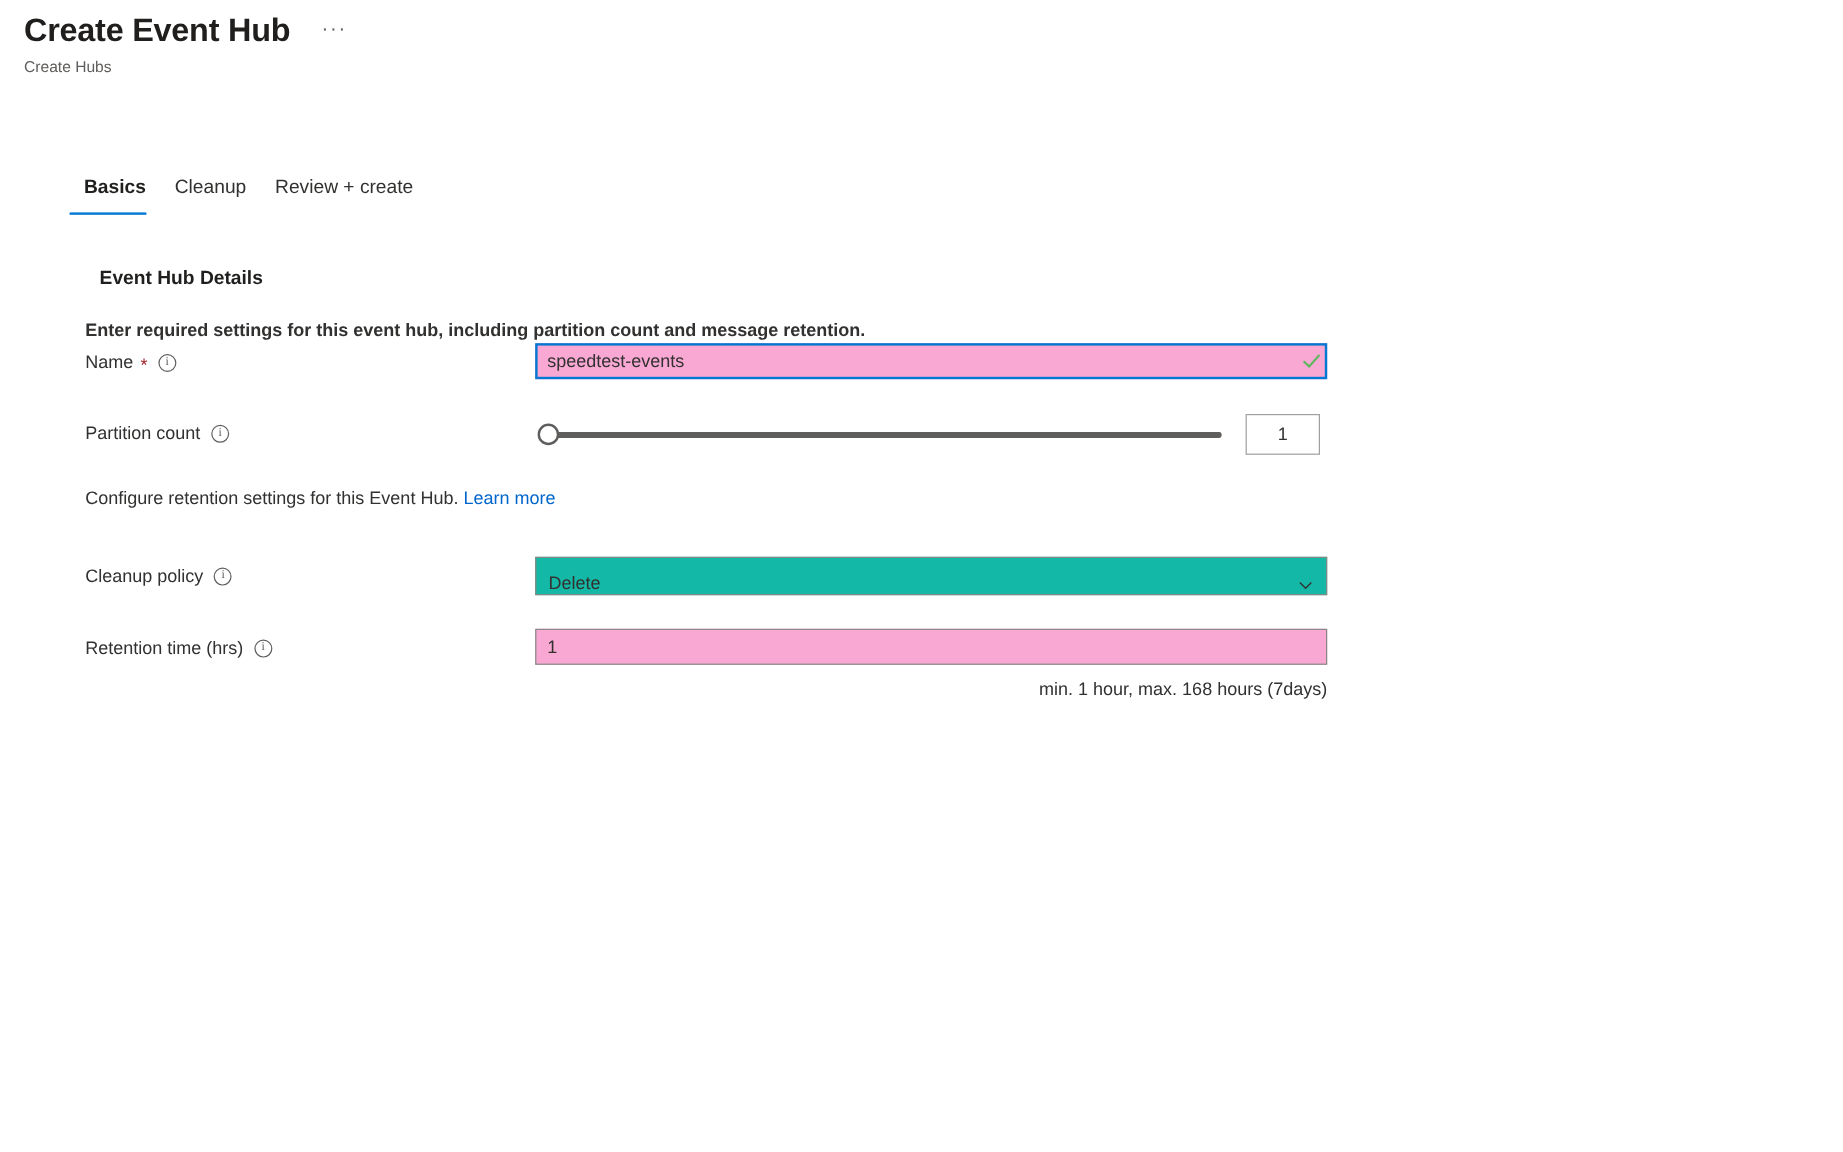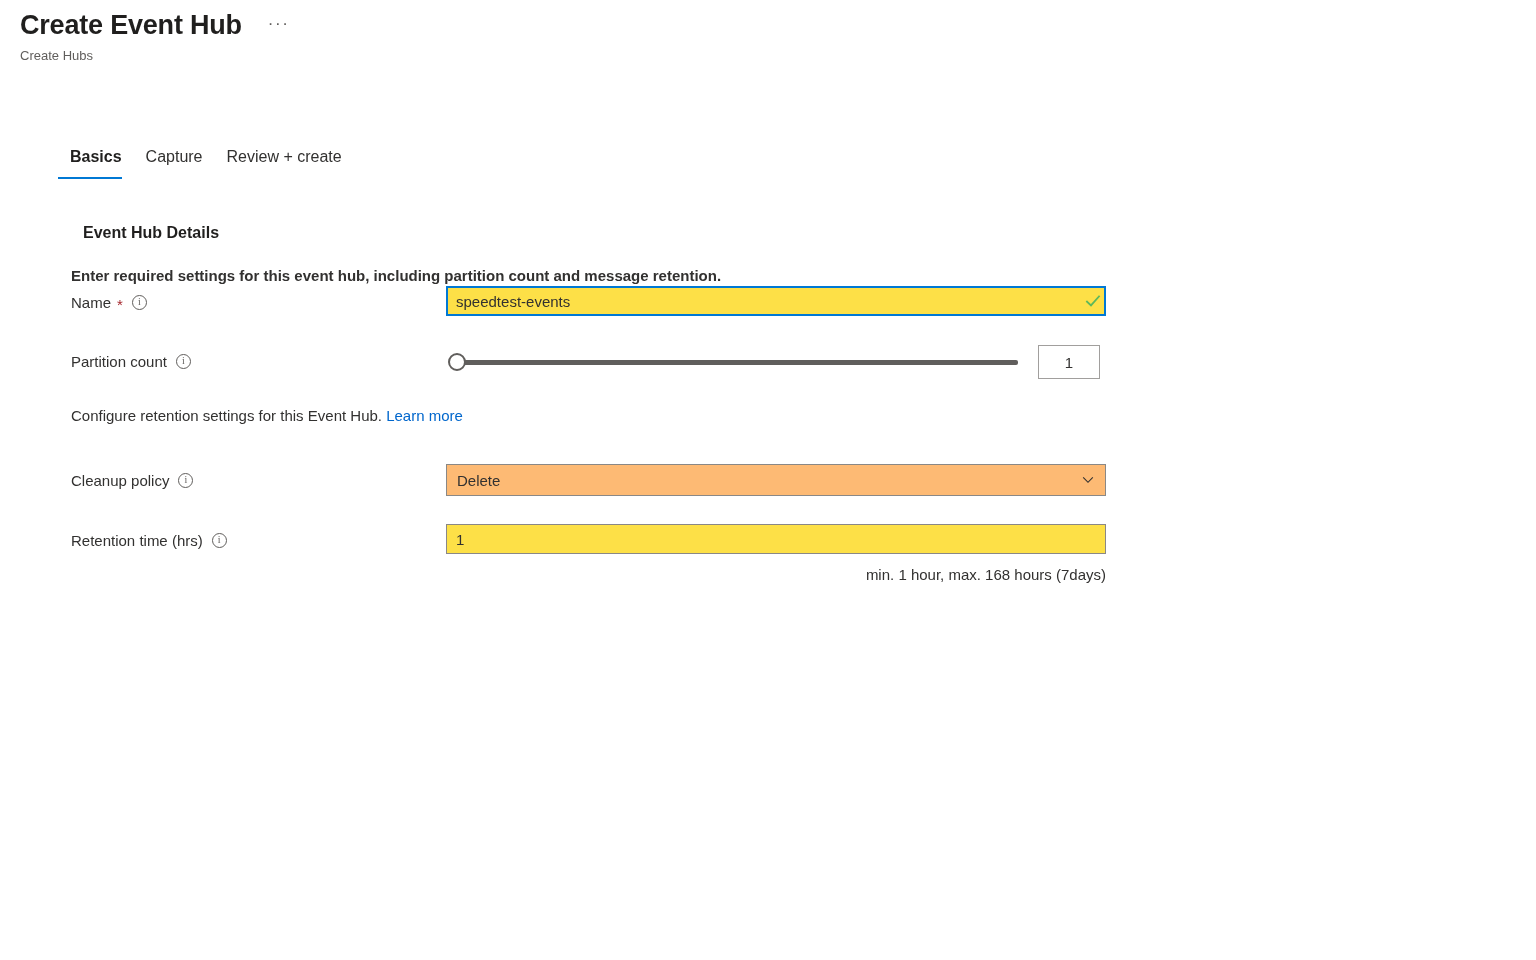--- a/index.html
+++ b/index.html
@@ -172,21 +172,21 @@
     flex: 1 1 auto;
     position: relative;
   }
 
   
   .txt-input {
     width: 660px;
     height: 30px;
     box-sizing: border-box;
     border: 1px solid #8a8886;
-    background: #fde047;
+    background: #f9a8d4;
     font-family: "Liberation Sans", sans-serif;
     font-size: 15px;
     color: #323130;
     padding: 0 32px 0 9px;
     line-height: 28px;
     outline: none;
     border-radius: 0;
   }
   .txt-input.focused {
     border: 2px solid #0078d4;
@@ -251,25 +251,25 @@
     border-radius: 0;
     padding: 0;
   }
 
   
   .dropdown {
     width: 660px;
     height: 32px;
     box-sizing: border-box;
     border: 1px solid #8a8886;
-    background: #fdba74;
-    font-size: 15px;
-    color: #323130;
-    display: flex;
-    align-items: center;
+    background: #14b8a6;
+    font-size: 15px;
+    color: #323130;
+    display: flex;
+    align-items: flex-end;
     justify-content: space-between;
     padding: 0 10px 0 10px;
     cursor: pointer;
   }
   .chev {
     width: 14px;
     height: 14px;
     flex: 0 0 14px;
   }
 
@@ -298,21 +298,21 @@
   <div class="header">
     <div class="title-row">
       <h1 class="page-title">Create Event Hub</h1>
       <div class="ellipsis-btn">···</div>
     </div>
     <div class="page-subtitle">Create Hubs</div>
   </div>
 
   <div class="tabs">
     <div class="tab active">Basics</div>
-    <div class="tab">Capture</div>
+    <div class="tab">Cleanup</div>
     <div class="tab">Review + create</div>
   </div>
 
   <div class="form">
 
     <h2 class="section-heading">Event Hub Details</h2>
     <p class="section-desc sp-desc">Enter required settings for this event hub, including partition count and message retention.</p>
 
     <div class="field-row sp-name">
       <div class="field-label">

